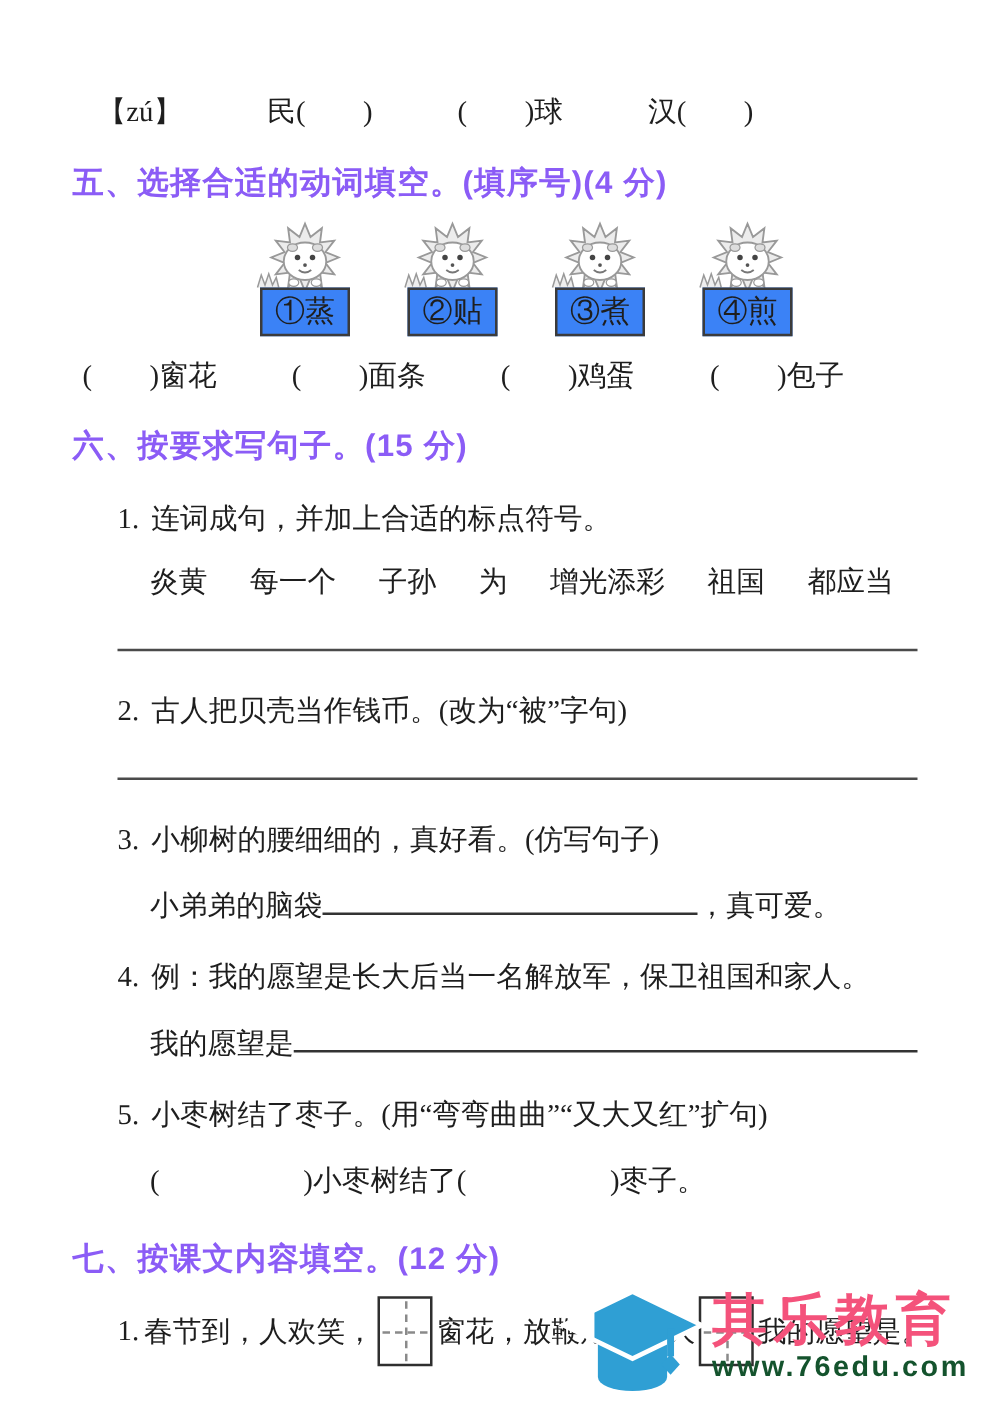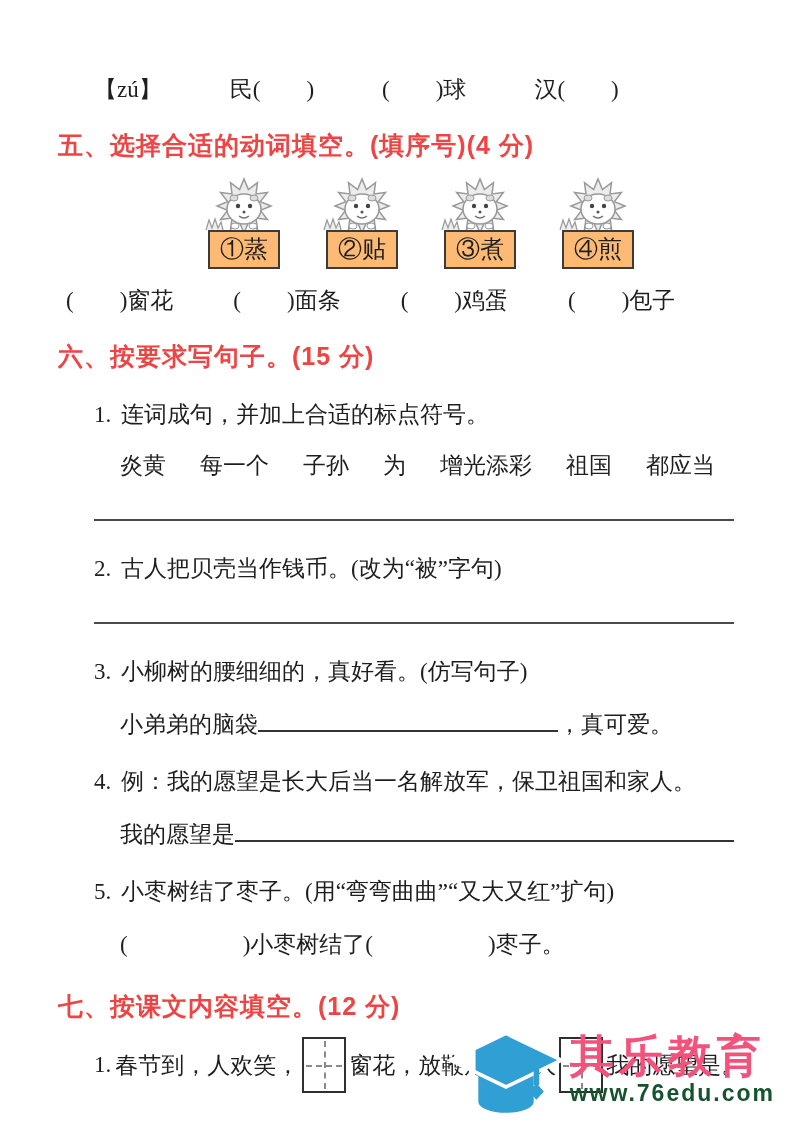--- a/index.html
+++ b/index.html
@@ -4,35 +4,35 @@
 <style>
   html,body{margin:0;padding:0;background:#ffffff;}
   body{
     width:793px;height:1122px;position:relative;overflow:hidden;
     font-family:"Liberation Serif",serif;
     color:#1e1e1e;font-size:23px;
   }
   .sheet{padding:62px 55px 0 58px;}
 
   
-  .hdr-line{display:flex;gap:68px;margin:12px 0 0 36px;align-items:baseline;}
+  .hdr-line{display:flex;gap:68px;margin:12px 0 0 20px;align-items:baseline;}
   .sec-title{
     font-family:"Liberation Sans",sans-serif;font-weight:bold;
-    font-size:25px;color:#ef4444;margin-top:24px;letter-spacing:1px;
+    font-size:25px;color:#8b5cf6;margin-top:24px;letter-spacing:1px;
   }
   .q-row{margin:26px 0 0 36px;}
   .q-num{margin-right:4px;}
 
   
   .options-row{display:flex;gap:22px;margin:14px 0 0 138px;align-items:flex-end;}
   .option{display:flex;flex-direction:column;align-items:center;width:96px;}
   .option svg{display:block;margin-bottom:-6px;}
   .option-label{
     border:2px solid #3b3b3b;padding:1px 10px 2px;font-size:24px;
-    background:#fdba74;white-space:nowrap;
+    background:#3b82f6;white-space:nowrap;
   }
   .blank-row{display:flex;gap:60px;margin:16px 0 0 8px;}
   .word-row{display:flex;gap:34px;margin:20px 0 0 62px;}
 
   
   .answer-rule{border-bottom:2px solid #4a4a4a;margin:38px 4px 0 36px;height:0;}
   .fill-row{display:flex;align-items:baseline;margin:22px 0 0 62px;text-align:right;}
   .fill-line{display:inline-block;border-bottom:2px solid #333;height:2px;vertical-align:baseline;}
   .fl-300{width:300px;}
   .fl-grow{flex:1;}

